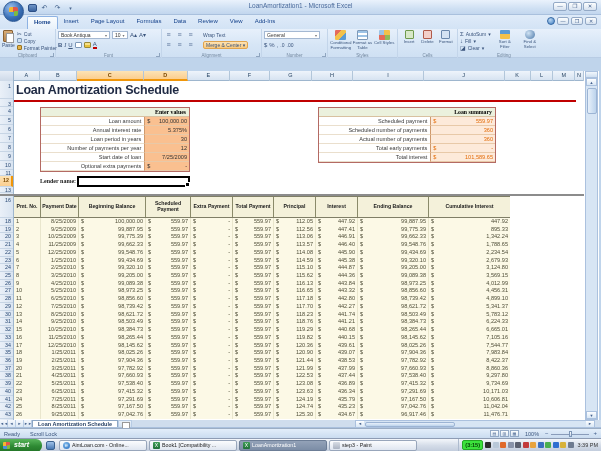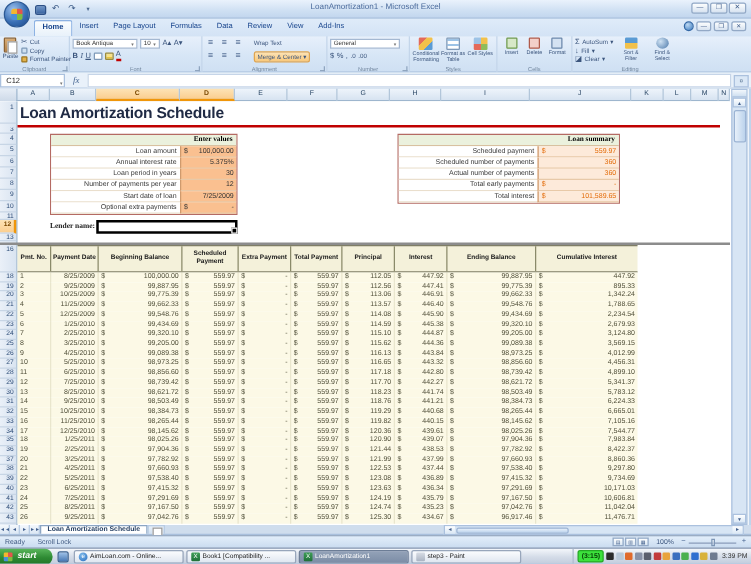--- a/index.html
+++ b/index.html
@@ -330,26 +330,20 @@
         </div>
         <div class="stylebtn" style="width:22px">
           <span class="sic" style="width:10px;height:9px;border-radius:50%;background:radial-gradient(circle at 35% 35%,#cfe2f3,#4a77a8);"></span>
           <span>Find &amp; Select</span>
         </div>
       </div>
       <div class="glabel">Editing</div>
     </div>
   </div>
 
-  <div class="fbar">
-    <div class="namebox"><span>C12</span><span class="dd">▾</span></div>
-    <div class="fx">fx</div>
-    <div class="finput"></div>
-    <div class="fexpand">¤</div>
-  </div>
 
   <div class="sheet">
     <div class="colheads">
       <div class="corner"></div>
     <div class="colh" style="width: 26px;">A</div>
         <div class="colh" style="width: 38px;">B</div>
         <div class="colh sel" style="width: 67px;">C</div>
         <div class="colh sel" style="width: 45px;">D</div>
         <div class="colh" style="width: 42px;">E</div>
         <div class="colh" style="width: 41px;">F</div>

